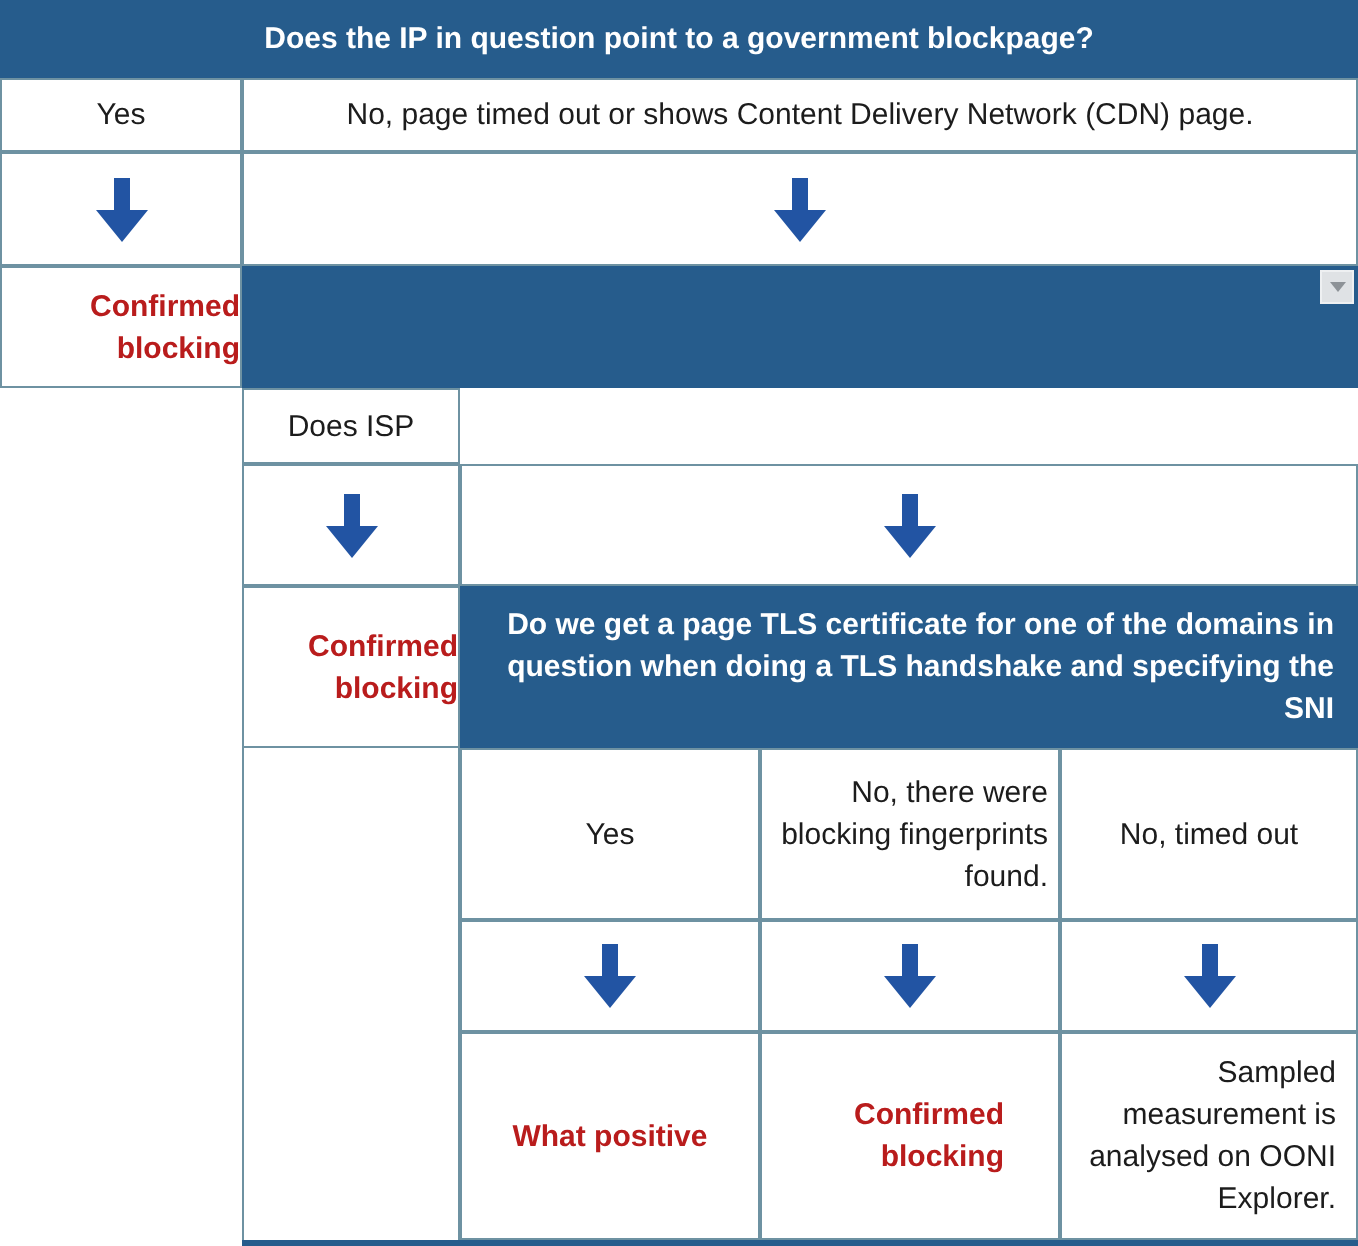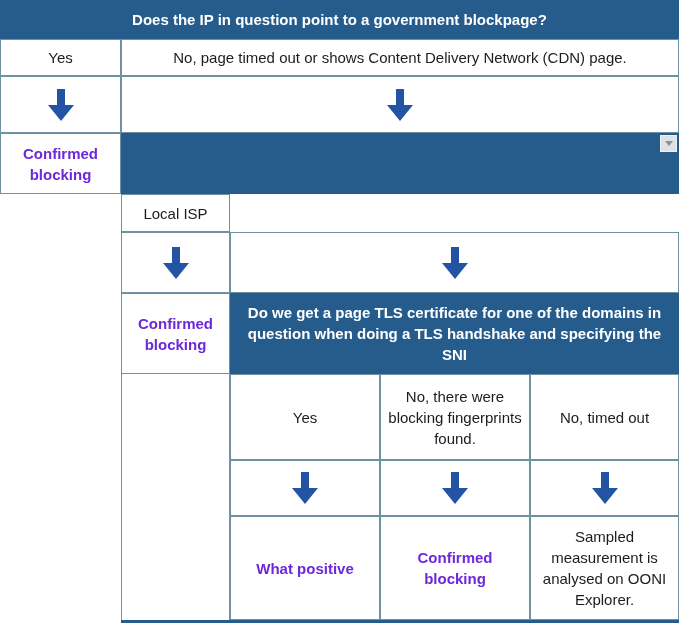--- a/index.html
+++ b/index.html
@@ -16,25 +16,25 @@
     grid-template-columns:121px 109px 150px 150px 149px;
     grid-template-rows:39px 37px 57px 61px 38px 61px 81px 86px 56px 104px 3px;
     font-family:"Liberation Sans", sans-serif;
     font-size:15px;
     color:var(--text);
     background:#fff;
   }
   .cell{
     box-sizing:border-box;
     display:flex;align-items:center;justify-content:center;
-    text-align:center;line-height:1.4;
+    text-align:right;line-height:1.4;
   }
   .b{border:1px solid var(--border);}
   .navy{background:var(--navy);color:#fff;font-weight:bold;}
-  .bold{font-weight:bold;color:#6d28d9;}
+  .bold{font-weight:bold;color:#b91c1c;}
   .narrow{display:inline-block;max-width:94px;}
   .arrow{color:var(--arrow);display:flex;align-items:center;justify-content:center;}
   .arrow svg{display:block;}
   .pad{padding:0 22px;}
   .pad-sm{padding:0 5px;}
   .borders-lr{border-left:1px solid var(--border);border-right:1px solid var(--border);box-sizing:border-box;}
   .dd-btn{
     position:absolute;top:2px;right:2px;width:15px;height:15px;
     background:#dfe2e5;border:1px solid #eef0f2;
     display:flex;align-items:center;justify-content:center;
@@ -70,21 +70,21 @@
 
   <div class="cell b bold" style="grid-column:1;grid-row:4;">Confirmed blocking</div>
   <div class="cell navy rel pad" style="grid-column:2/6;grid-row:4;">
     <span class="dd-btn">
       <span class="dd-tri"></span>
     </span>
   </div>
 
   <div class="cell" style="grid-column:1;grid-row:5/11;"></div>
 
-  <div class="cell b" style="grid-column:2;grid-row:5;">Local ISP</div>
+  <div class="cell b" style="grid-column:2;grid-row:5;">Does ISP</div>
 
   <div class="cell b arrow" style="grid-column:2;grid-row:6;">
     <svg viewBox="0 0 26 32" width="26" height="32">
         <path d="M9 0 h8 v16 h9 L13 32 L0 16 h9 Z" fill="currentColor"></path>
       </svg>
   </div>
   <div class="cell b arrow" style="grid-column:3/6;grid-row:6;">
     <svg viewBox="0 0 26 32" width="26" height="32">
         <path d="M9 0 h8 v16 h9 L13 32 L0 16 h9 Z" fill="currentColor"></path>
       </svg>

